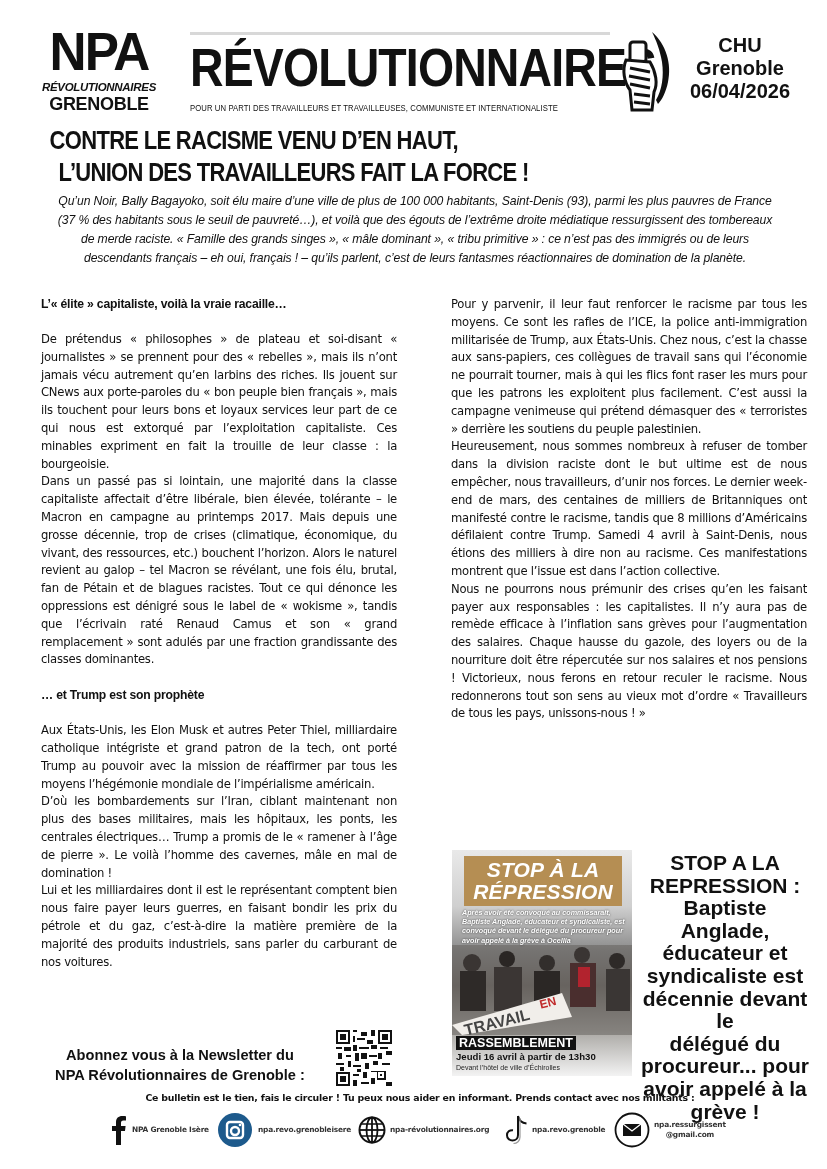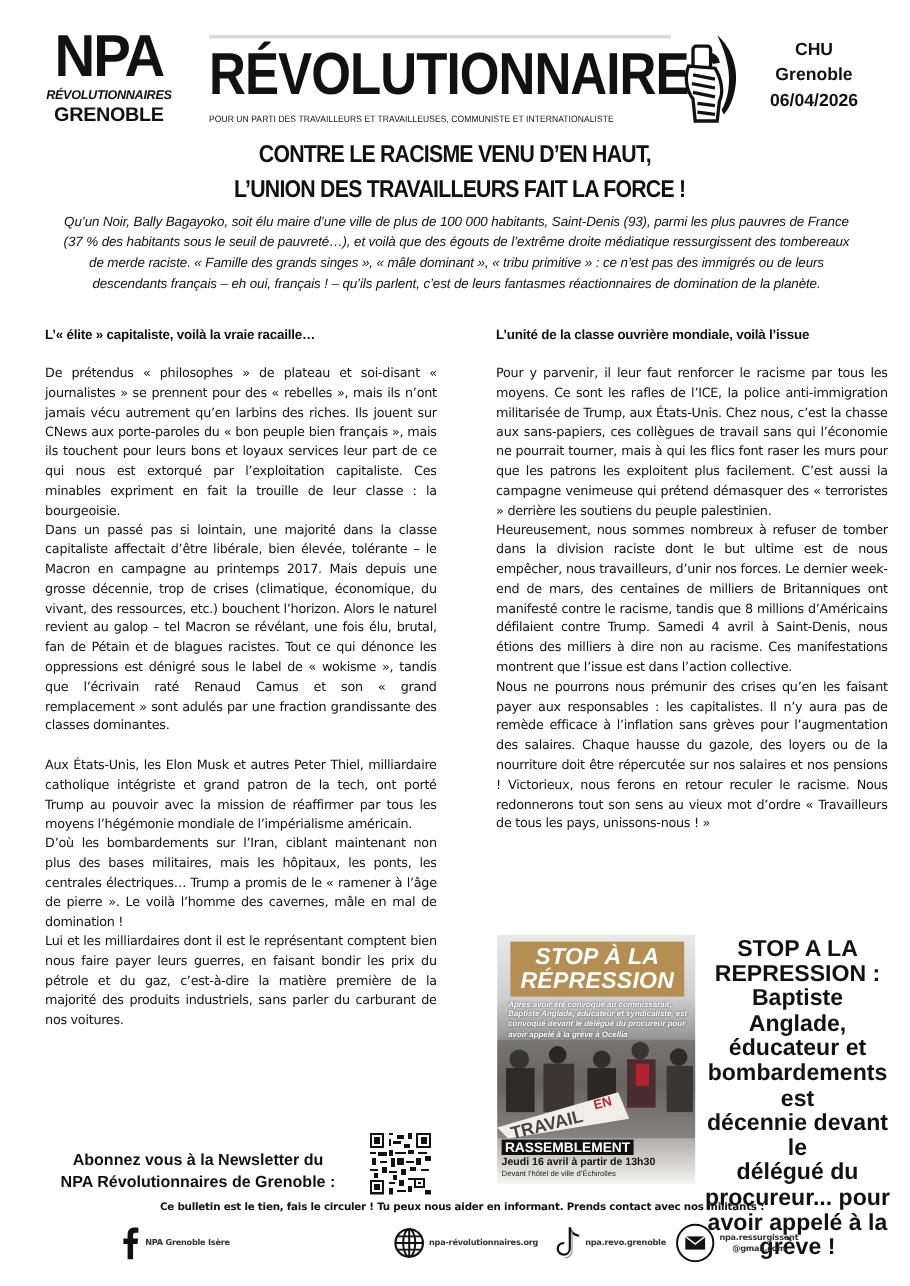--- a/index.html
+++ b/index.html
@@ -12,24 +12,24 @@
   .npa-logo .rev { font-family: "Liberation Sans", sans-serif; font-style: italic; font-weight: 700; font-size: 11.5px; line-height: 14px; margin-top: 4px; letter-spacing: -0.3px; }
   .npa-logo .gre { font-family: "Liberation Sans", sans-serif; font-weight: 900; font-size: 18px; line-height: 20px; letter-spacing: -0.3px; }
 
   .masthead { position: absolute; left: 190px; top: 32px; width: 420px; }
   .masthead .rule { height: 3px; background: #d8d8d8; margin-bottom: 3px; }
   .masthead .title { font-family: "Liberation Sans", sans-serif; font-weight: 900; font-size: 54px; line-height: 58px; letter-spacing: -1px; transform: scaleX(0.86); transform-origin: left; white-space: nowrap; }
   .masthead .tagline { font-family: "Liberation Sans", sans-serif; font-size: 8.4px; letter-spacing: 0.1px; margin-top: 7px; white-space: nowrap; transform: scaleX(0.92); transform-origin: left; }
 
   .fist { position: absolute; left: 616px; top: 30px; width: 60px; height: 85px; }
 
-  .dateblock { position: absolute; left: 680px; top: 34px; width: 120px; text-align: center; font-family: "Liberation Sans", sans-serif; font-weight: 700; font-size: 16px; line-height: 23px; }
-
-  
-  .headline { position: absolute; left: 0; top: 124px; width: 827px; text-align: center; font-family: "Liberation Sans", sans-serif; font-weight: 900; font-size: 22px; line-height: 32px; letter-spacing: -0.8px; }
+  .dateblock { position: absolute; left: 680px; top: 34px; width: 120px; text-align: center; font-family: "Liberation Sans", sans-serif; font-weight: 700; font-size: 20px; line-height: 23px; }
+
+  
+  .headline { position: absolute; left: 0; top: 124px; width: 827px; font-family: "Liberation Sans", sans-serif; font-weight: 900; font-size: 25px; line-height: 32px; letter-spacing: -0.8px; }
   .headline div { transform: scaleX(0.88); }
   .headline .l2 { padding-left: 10px; }
 
   .chapo { position: absolute; left: 55px; top: 192px; width: 720px; text-align: center; font-family: "Liberation Sans", sans-serif; font-style: italic; font-size: 12.2px; line-height: 19px; letter-spacing: -0.1px; }
 
   
   .col { position: absolute; top: 296px; width: 356px; font-family: "DejaVu Sans", sans-serif; font-size: 11.6px; line-height: 17.8px; text-align: justify; color: #111; letter-spacing: -0.25px; }
   .col.left { left: 41px; }
   .col.right { left: 451px; }
   .col h3 { font-family: "Liberation Sans", sans-serif; font-weight: 700; font-size: 12.2px; line-height: 17px; letter-spacing: -0.2px; text-align: left; margin-bottom: 18px; }
@@ -92,27 +92,27 @@
   <div class="l2">L’UNION DES TRAVAILLEURS FAIT LA FORCE !</div>
 </div>
 
 <div class="chapo">Qu’un Noir, Bally Bagayoko, soit élu maire d’une ville de plus de 100 000 habitants, Saint-Denis (93), parmi les plus pauvres de France (37 % des habitants sous le seuil de pauvreté…), et voilà que des égouts de l’extrême droite médiatique ressurgissent des tombereaux de merde raciste. « Famille des grands singes », « mâle dominant », « tribu primitive » : ce n’est pas des immigrés ou de leurs descendants français – eh oui, français ! – qu’ils parlent, c’est de leurs fantasmes réactionnaires de domination de la planète.</div>
 
 <div class="col left">
   <h3>L’« élite » capitaliste, voilà la vraie racaille…</h3>
   <p>De prétendus « philosophes » de plateau et soi-disant « journalistes » se prennent pour des « rebelles », mais ils n’ont jamais vécu autrement qu’en larbins des riches. Ils jouent sur CNews aux porte-paroles du « bon peuple bien français », mais ils touchent pour leurs bons et loyaux services leur part de ce qui nous est extorqué par l’exploitation capitaliste. Ces minables expriment en fait la trouille de leur classe : la bourgeoisie.</p>
   <p>Dans un passé pas si lointain, une majorité dans la classe capitaliste affectait d’être libérale, bien élevée, tolérante – le Macron en campagne au printemps 2017. Mais depuis une grosse décennie, trop de crises (climatique, économique, du vivant, des ressources, etc.) bouchent l’horizon. Alors le naturel revient au galop – tel Macron se révélant, une fois élu, brutal, fan de Pétain et de blagues racistes. Tout ce qui dénonce les oppressions est dénigré sous le label de « wokisme », tandis que l’écrivain raté Renaud Camus et son « grand remplacement » sont adulés par une fraction grandissante des classes dominantes.</p>
   <div class="gap"></div>
+  <h3>… et Trump est son prophète</h3>
   <p>Aux États-Unis, les Elon Musk et autres Peter Thiel, milliardaire catholique intégriste et grand patron de la tech, ont porté Trump au pouvoir avec la mission de réaffirmer par tous les moyens l’hégémonie mondiale de l’impérialisme américain.</p>
   <p>D’où les bombardements sur l’Iran, ciblant maintenant non plus des bases militaires, mais les hôpitaux, les ponts, les centrales électriques… Trump a promis de le « ramener à l’âge de pierre ». Le voilà l’homme des cavernes, mâle en mal de domination !</p>
   <p>Lui et les milliardaires dont il est le représentant comptent bien nous faire payer leurs guerres, en faisant bondir les prix du pétrole et du gaz, c’est-à-dire la matière première de la majorité des produits industriels, sans parler du carburant de nos voitures.</p>
 </div>
 
 <div class="col right">
-  <h3>L’unité de la classe ouvrière mondiale, voilà l’issue</h3>
   <p>Pour y parvenir, il leur faut renforcer le racisme par tous les moyens. Ce sont les rafles de l’ICE, la police anti-immigration militarisée de Trump, aux États-Unis. Chez nous, c’est la chasse aux sans-papiers, ces collègues de travail sans qui l’économie ne pourrait tourner, mais à qui les flics font raser les murs pour que les patrons les exploitent plus facilement. C’est aussi la campagne venimeuse qui prétend démasquer des « terroristes » derrière les soutiens du peuple palestinien.</p>
   <p>Heureusement, nous sommes nombreux à refuser de tomber dans la division raciste dont le but ultime est de nous empêcher, nous travailleurs, d’unir nos forces. Le dernier week-end de mars, des centaines de milliers de Britanniques ont manifesté contre le racisme, tandis que 8 millions d’Américains défilaient contre Trump. Samedi 4 avril à Saint-Denis, nous étions des milliers à dire non au racisme. Ces manifestations montrent que l’issue est dans l’action collective.</p>
   <p>Nous ne pourrons nous prémunir des crises qu’en les faisant payer aux responsables : les capitalistes. Il n’y aura pas de remède efficace à l’inflation sans grèves pour l’augmentation des salaires. Chaque hausse du gazole, des loyers ou de la nourriture doit être répercutée sur nos salaires et nos pensions ! Victorieux, nous ferons en retour reculer le racisme. Nous redonnerons tout son sens au vieux mot d’ordre « Travailleurs de tous les pays, unissons-nous ! »</p>
 </div>
 
 <div class="newsletter">
   <div>Abonnez vous à la Newsletter du</div>
   <div>NPA Révolutionnaires de Grenoble :</div>
 </div>
 <svg class="qr" viewBox="0 0 29 29" shape-rendering="crispEdges">
@@ -193,36 +193,45 @@
   <div class="rass">RASSEMBLEMENT</div>
   <div class="when">Jeudi 16 avril à partir de 13h30</div>
   <div class="where">Devant l’hôtel de ville d’Échirolles</div>
 </div>
 
 <div class="sidebox">
   <div>STOP A LA</div>
   <div>REPRESSION :</div>
   <div>Baptiste Anglade,</div>
   <div>éducateur et</div>
-  <div>bombardements est</div>
+  <div>syndicaliste est</div>
   <div>décennie devant le</div>
   <div>délégué du</div>
   <div>procureur... pour</div>
   <div>avoir appelé à la</div>
   <div>grève !</div>
 </div>
 
 <div class="footer-line">Ce bulletin est le tien, fais le circuler ! Tu peux nous aider en informant. Prends contact avec nos militants :</div>
 
 <div class="contacts">
   <div class="c" style="left:0;">
     <svg width="14" height="30" viewBox="0 0 14 30">
       <path d="M9 30 V16 H13 L13.6 11 H9 V8 C9 6.5 9.5 5.6 11.5 5.6 H14 V1.2 C13.4 1.1 11.9 1 10.2 1 C6.5 1 4 3.2 4 7.3 V11 H0 V16 H4 V30 Z" fill="#111"></path>
     </svg>
     <span class="lbl" style="margin-left:6px;">NPA Grenoble Isère</span>
+  </div>
+  <div class="c" style="left:106px;">
+    <svg width="34" height="34" viewBox="0 0 34 34">
+      <circle cx="17" cy="17" r="17" fill="#1d5a8c"></circle>
+      <rect x="9" y="9" width="16" height="16" rx="3" fill="none" stroke="#fff" stroke-width="2.4"></rect>
+      <circle cx="17" cy="18" r="4" fill="none" stroke="#fff" stroke-width="2.4"></circle>
+      <circle cx="22" cy="12" r="1.3" fill="#fff"></circle>
+    </svg>
+    <span class="lbl" style="margin-left:6px;">npa.revo.grenobleisere</span>
   </div>
   <div class="c" style="left:246px;">
     <svg width="28" height="28" viewBox="0 0 28 28">
       <circle cx="14" cy="14" r="12.5" fill="none" stroke="#111" stroke-width="2"></circle>
       <ellipse cx="14" cy="14" rx="5.5" ry="12.5" fill="none" stroke="#111" stroke-width="1.8"></ellipse>
       <line x1="14" y1="1.5" x2="14" y2="26.5" stroke="#111" stroke-width="1.8"></line>
       <line x1="1.5" y1="14" x2="26.5" y2="14" stroke="#111" stroke-width="1.8"></line>
       <path d="M3.5 8 H24.5 M3.5 20 H24.5" stroke="#111" stroke-width="1.6"></path>
     </svg>
     <span class="lbl" style="margin-left:4px;">npa-révolutionnaires.org</span>

